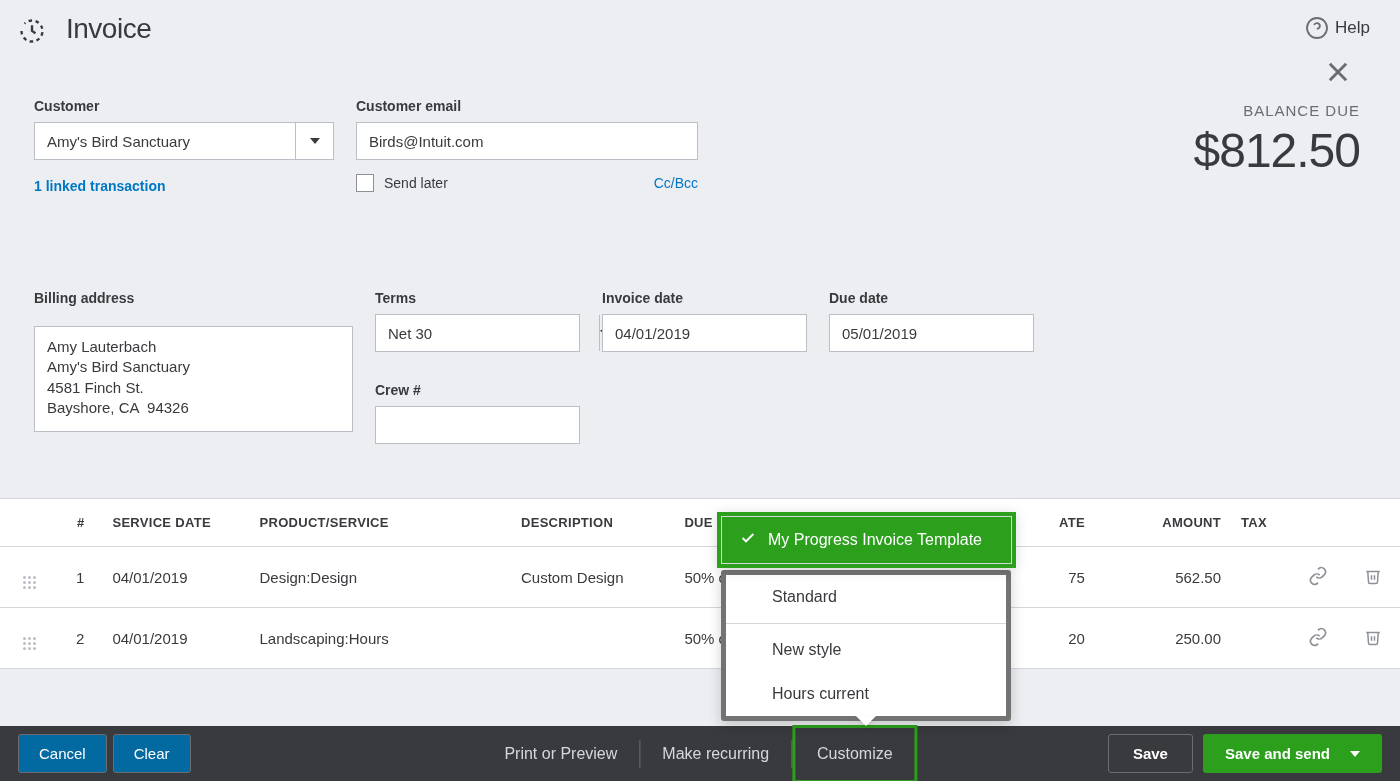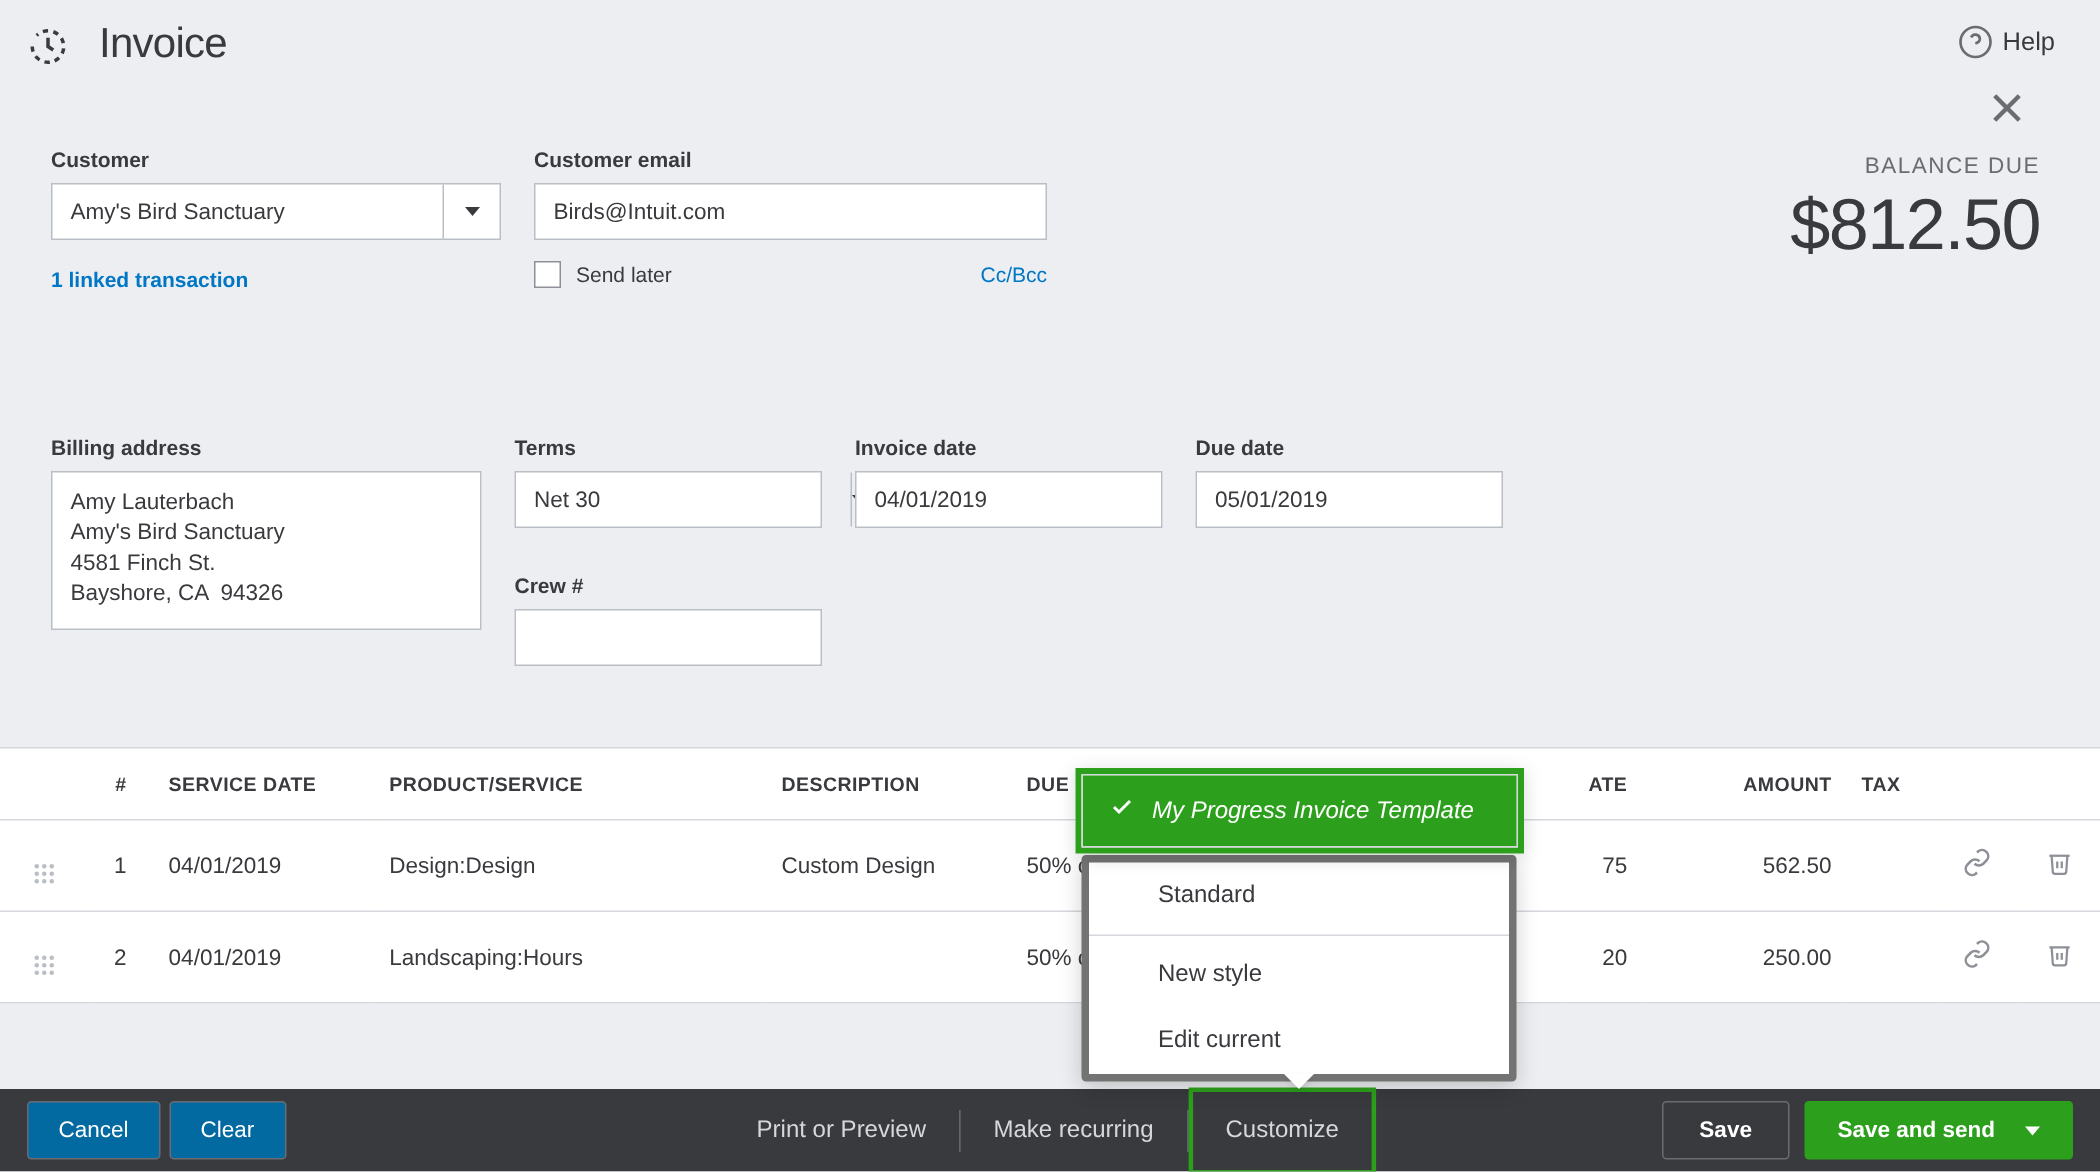--- a/index.html
+++ b/index.html
@@ -32,21 +32,21 @@
     .email-below { display: flex; align-items: center; justify-content: space-between; margin-top: 14px; }
     .send-later { display: flex; align-items: center; gap: 10px; font-size: 14px; color: #393a3d; }
     .checkbox { width: 18px; height: 18px; border: 1px solid #8d9096; background: #fff; cursor: pointer; }
     .ccbcc { color: #0077c5; font-size: 14px; cursor: pointer; }
     
     .balance-block { margin-left: auto; text-align: right; padding-right: 6px; }
     .balance-label { font-size: 15px; color: #6b6c72; letter-spacing: 1px; margin-top: 4px; margin-bottom: 4px; }
     .balance-amount { font-size: 48px; color: #393a3d; font-weight: 400; letter-spacing: -1px; }
     
     .row2 { display: flex; gap: 22px; margin-top: 96px; }
-    .billing-field { width: 287px; }
+    .billing-field { width: 319px; gap: 12px; }
     .textarea { border: 1px solid #babec5; background: #fff; padding: 10px 12px; font-size: 15px; line-height: 1.35; color: #393a3d; resize: none; height: 106px; width: 100%; font-family: inherit; }
     .terms-field { width: 205px; }
     .date-field { width: 205px; }
     .crew-label { font-size: 14px; color: #393a3d; font-weight: 600; margin-top: 30px; margin-bottom: 8px; }
     
     .table-area { margin-top: 54px; background: #fff; border-top: 1px solid #d4d7dc; }
     .table { width: 100%; border-collapse: collapse; }
     .table th { text-align: left; font-size: 13px; font-weight: 700; color: #393a3d; padding: 16px 10px; border-bottom: 1px solid #d4d7dc; letter-spacing: 0.3px; }
     .table td { font-size: 15px; color: #393a3d; padding: 18px 10px; border-bottom: 1px solid #d4d7dc; }
     .drag-cell { width: 54px; text-align: center; color: #babec5; }
@@ -63,21 +63,21 @@
     .footer-divider { width: 1px; height: 28px; background: #6b6c72; }
     .customize-highlighted { border: 3px solid #2ca01c; margin: -3px 0; }
     .footer-right { margin-left: auto; display: flex; gap: 10px; }
     .btn-save { background: #393a3d; border: 1px solid #6b6c72; color: #fff; font-size: 15px; padding: 10px 24px; border-radius: 3px; cursor: pointer; font-weight: 600; text-align: right; }
     .btn-send { background: #2ca01c; color: #fff; font-size: 15px; padding: 10px 22px; border-radius: 3px; cursor: pointer; font-weight: 600; display: flex; align-items: center; gap: 20px; border: none; }
     .btn-send-caret { width: 0; height: 0; border-left: 5px solid transparent; border-right: 5px solid transparent; border-top: 6px solid #fff; }
     
     .popover { position: absolute; left: 717px; top: 512px; width: 299px; background: #fff; border: 4px solid #2ca01c; box-shadow: 0 2px 12px rgba(0,0,0,0.15); z-index: 50; }
     .popover-inner { border: 1px solid #d4d7dc; }
     .pop-item { padding: 13px 18px; font-size: 16px; color: #393a3d; cursor: pointer; display: flex; align-items: center; gap: 12px; }
-    .pop-item.selected { background: #2ca01c; color: #fff; font-style: italic; }
+    .pop-item.selected { background: #2ca01c; color: #fff; }
     .pop-check { width: 16px; visibility: hidden; }
     .pop-item.selected .pop-check { visibility: visible; }
     .pop-divider { height: 1px; background: #d4d7dc; margin: 4px 0; }
     
     .popover2 { position: absolute; left: 721px; top: 570px; width: 290px; background: #fff; border: 5px solid #737373; box-shadow: 0 4px 14px rgba(0,0,0,0.18); z-index: 49; border-radius: 3px; }
     .pop-tail { position: absolute; bottom: -10px; left: 50%; transform: translateX(-50%); width: 0; height: 0; border-left: 10px solid transparent; border-right: 10px solid transparent; border-top: 10px solid #fff; filter: drop-shadow(0 2px 2px rgba(0,0,0,0.1)); }
     
     .drag-dots { display: inline-grid; grid-template-columns: repeat(3, 3px); grid-gap: 2px; }
     .drag-dots span { width: 3px; height: 3px; background: #babec5; border-radius: 50%; }
   </style>
@@ -279,21 +279,21 @@
     <span class="pop-check"></span>
     <span>Standard</span>
   </div>
   <div class="pop-divider"></div>
   <div class="pop-item">
     <span class="pop-check"></span>
     <span>New style</span>
   </div>
   <div class="pop-item">
     <span class="pop-check"></span>
-    <span>Edit current</span>
+    <span>Hours current</span>
   </div>
   <div class="pop-tail"></div>
 </div>
 
 <div class="footer-bar">
   <button class="btn-outline">Cancel</button>
   <button class="btn-outline">Clear</button>
   <div class="footer-center">
     <span class="footer-link">Print or Preview</span>
     <div class="footer-divider"></div>

